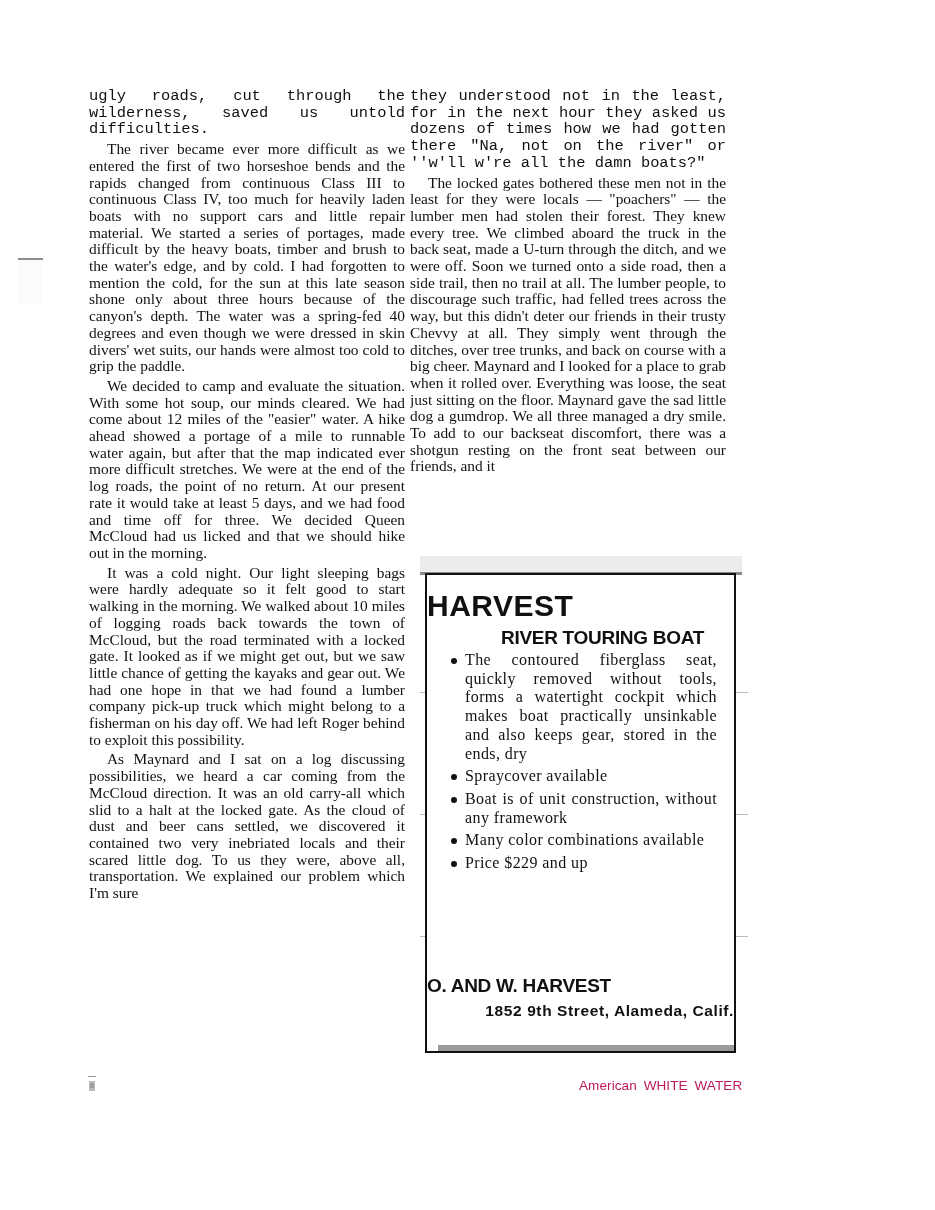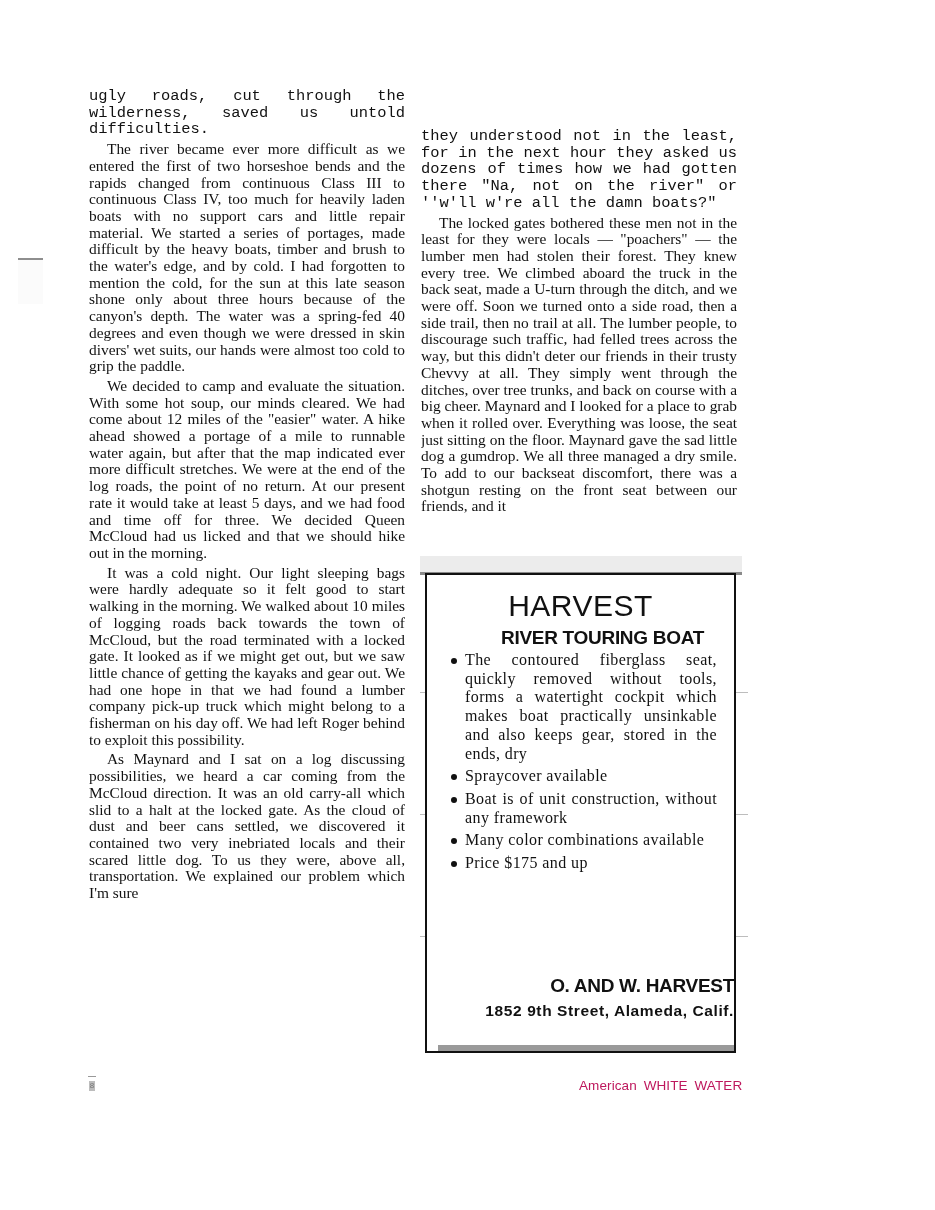--- a/index.html
+++ b/index.html
@@ -4,60 +4,60 @@
 <style>
   html, body { margin: 0; padding: 0; background: #ffffff; }
   body { width: 935px; height: 1210px; position: relative; overflow: hidden; }
   .col {
     position: absolute; top: 88px; width: 316px;
     font-family: "Liberation Serif", "DejaVu Serif", serif;
     font-size: 15.4px; line-height: 16.7px; color: #111;
     text-align: justify; hyphens: manual;
   }
   .col-left { left: 89px; }
-  .col-right { left: 421px; height: 466px; overflow: hidden; margin-top: 40px; }
+  .col-right { left: 410px; height: 466px; overflow: hidden; }
   .para { margin: 0 0 3px 0; text-indent: 18px; }
   .para.first { text-indent: 0; font-family: Liberation Mono, monospace; }
 
   .ad-shade {
     position: absolute; left: 420px; top: 556px; width: 322px; height: 16px;
     background: #ececec; border-bottom: 3px solid #8a8a8a;
   }
   .ad {
     position: absolute; left: 425px; top: 573px; width: 311px; height: 480px;
     border: 2px solid #111; background: #fff; box-sizing: border-box;
   }
   .ad-bottom-shadow {
     position: absolute; left: 438px; top: 1045px; width: 296px; height: 6px;
     background: #9a9a9a;
   }
   .ad-title {
-    position: absolute; left: 0; right: 0; top: 14px; text-align: center;
+    position: absolute; left: 0; right: 0; top: 14px; 
     font-family: "Liberation Sans", "DejaVu Sans", sans-serif;
-    font-weight: normal; font-size: 30px; letter-spacing: 0.5px; color: #111;
+    font-weight: bold; font-size: 30px; letter-spacing: 0.5px; color: #111;
   }
   .ad-subtitle {
     position: absolute; left: 0; right: 0; top: 52px; text-align: center;
     font-family: "Liberation Sans", "DejaVu Sans", sans-serif;
     font-weight: bold; font-size: 19px; color: #111; letter-spacing: -0.3px; margin-left: 44px;
   }
   .ad-list {
     position: absolute; left: 24px; top: 76px; width: 266px; margin: 0; padding: 0;
     list-style: none;
     font-family: "Liberation Serif", "DejaVu Serif", serif;
     font-size: 16px; line-height: 18.7px; color: #111; text-align: justify;
     letter-spacing: 0.4px;
   }
   .ad-list li { position: relative; padding-left: 14px; margin-bottom: 4px; }
   .ad-list li .bullet {
     position: absolute; left: 0; top: 7px; width: 6px; height: 6px;
     border-radius: 50%; background: #111;
   }
   .ad-company {
-    position: absolute; left: 0; right: 0; top: 400px; text-align: right;
+    position: absolute; left: 0; right: 0; top: 400px; text-align: left;
     font-family: "Liberation Sans", "DejaVu Sans", sans-serif;
     font-weight: bold; font-size: 19px; color: #111; letter-spacing: -0.3px;
   }
   .ad-address, .ad-phone {
     position: absolute; left: 0; right: 0; text-align: right;
     font-family: "Liberation Sans", "DejaVu Sans", sans-serif;
     font-weight: bold; font-size: 15.5px; color: #111; letter-spacing: 0.6px;
   }
   .ad-address { top: 427px; }
   .ad-phone { top: 447px; }
@@ -111,21 +111,21 @@
 <div class="tick" style="left:734px; top:936px;"></div>
 
 <div class="ad">
   <div class="ad-title">HARVEST</div>
   <div class="ad-subtitle">RIVER TOURING BOAT</div>
   <ul class="ad-list">
     <li><span class="bullet"></span><span>The contoured fiberglass seat, quickly removed without tools, forms a watertight cockpit which makes boat practically unsinkable and also keeps gear, stored in the ends, dry</span></li>
     <li><span class="bullet"></span><span>Spraycover available</span></li>
     <li><span class="bullet"></span><span>Boat is of unit construction, without any framework</span></li>
     <li><span class="bullet"></span><span>Many color combinations avail­able</span></li>
-    <li><span class="bullet"></span><span>Price $175 and up</span></li>
+    <li><span class="bullet"></span><span>Price $229 and up</span></li>
   </ul>
   <div class="ad-company">O. AND W. HARVEST</div>
   <div class="ad-address">1852 9th Street, Alameda, Calif.</div>
 </div>
 <div class="ad-bottom-shadow"></div>
 
 <div class="page-number-mark"></div>
 <div class="page-number">8</div>
 <div class="footer">American WHITE WATER</div>
 

